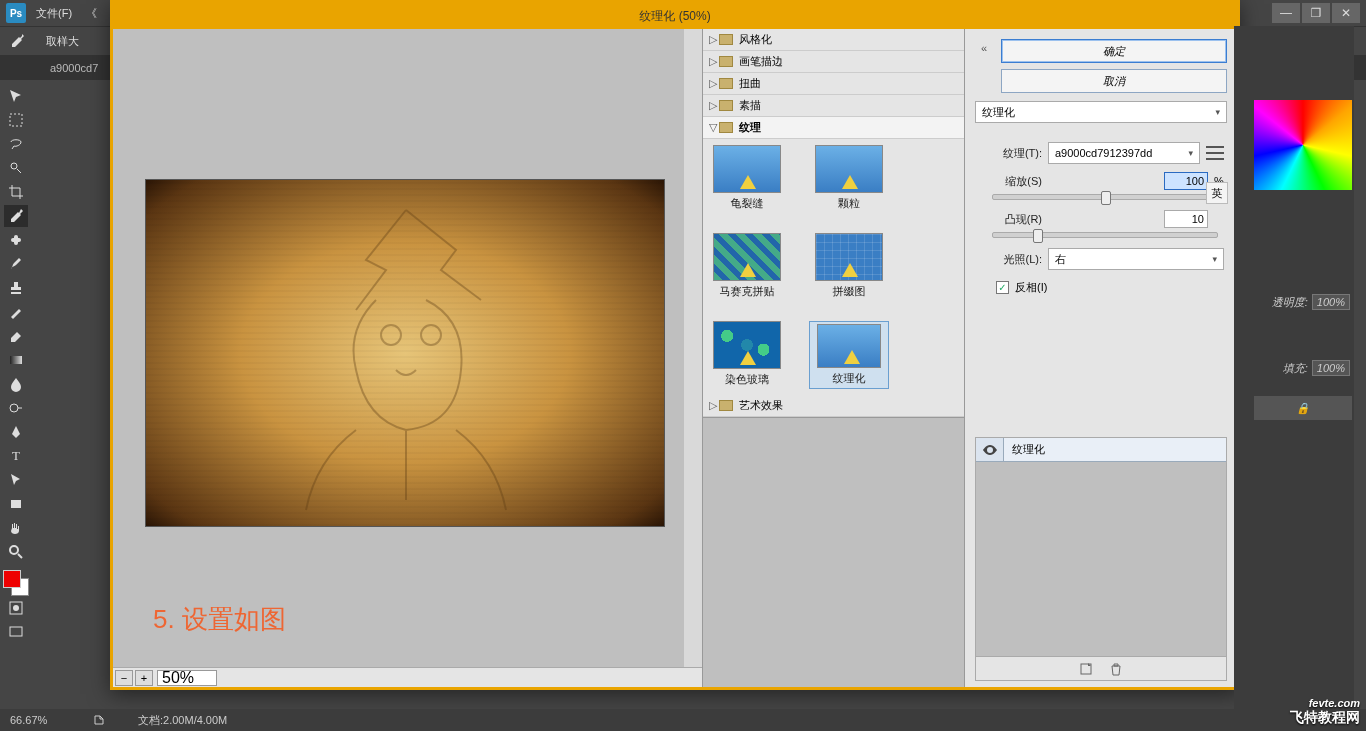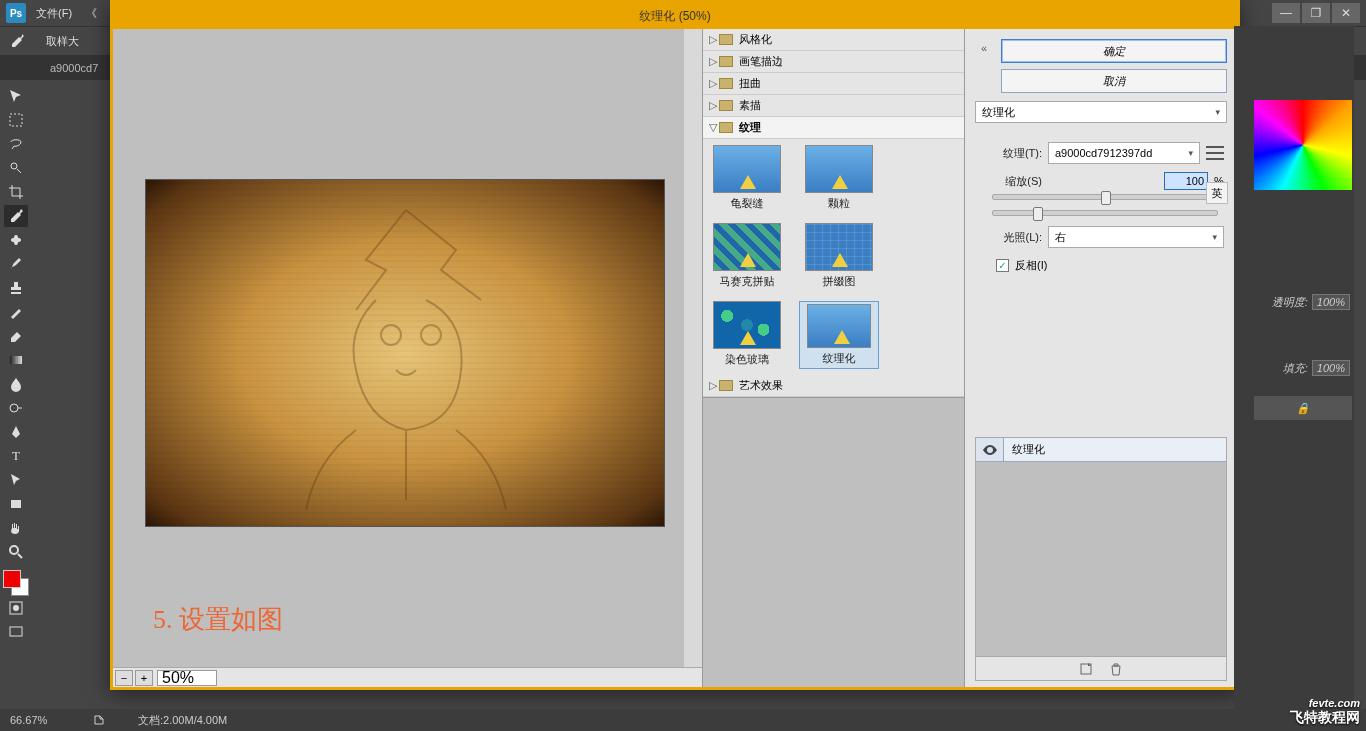--- a/index.html
+++ b/index.html
@@ -39,29 +39,29 @@
 
 
 .preview-pane { flex: 0 0 590px; background: #bfbfbf; position: relative; border-right: 1px solid #999; }
 .preview-scroll { position: absolute; right: 0; top: 0; width: 18px; height: calc(100% - 20px); background: #d9d9d9; }
 .preview-bottom { position: absolute; bottom: 0; left: 0; right: 0; height: 20px; background: #e5e5e5; display: flex; align-items: center; border-top: 1px solid #aaa; }
 .zoom-btn { width: 18px; height: 16px; background: #ddd; border: 1px solid #999; margin-left: 2px; display: flex; align-items: center; justify-content: center; cursor: pointer; }
 .zoom-box { width: 60px; height: 16px; background: #fff; border: 1px solid #999; margin-left: 4px; font-size: 16px; padding-left: 4px; display: flex; align-items: center; }
 
 .preview-image { position: absolute; left: 32px; top: 150px; width: 520px; height: 348px; background: radial-gradient(ellipse at center, #e6c478 0%, #c99340 45%, #5a3512 90%, #2a1505 100%); border: 1px solid #555; overflow: hidden; }
 .preview-image::before { content: ""; position: absolute; inset: 0; background: repeating-linear-gradient(0deg, rgba(0,0,0,0.03) 0px, rgba(0,0,0,0.03) 2px, transparent 2px, transparent 6px); }
-.anno { position: absolute; left: 40px; bottom: 50px; color: #e63; font-size: 26px; font-family: Liberation Serif, serif; }
+.anno { position: absolute; left: 40px; bottom: 50px; color: #e63; font-size: 26px; font-family: Liberation Sans, sans-serif; }
 
 
 .category-pane { flex: 0 0 262px; background: #e5e5e5; border-right: 1px solid #999; overflow: hidden; }
 .cat-row { height: 22px; display: flex; align-items: center; padding: 0 6px; border-bottom: 1px solid #ccc; cursor: pointer; }
 .cat-row .tri { width: 10px; display: inline-block; color: #555; }
 .cat-row .fld { width: 14px; height: 11px; background: #c9b16e; border: 1px solid #a08840; margin-right: 6px; }
 .cat-row.expanded { background: #f3f3f3; }
-.thumbs { display: flex; flex-wrap: wrap; padding: 6px 4px; gap: 12px; background: #e5e5e5; }
+.thumbs { display: flex; flex-wrap: wrap; padding: 6px 4px; gap: 22px; background: #e5e5e5; }
 .thumb { width: 80px; display: flex; flex-direction: column; align-items: center; cursor: pointer; }
 .thumb .timg { width: 68px; height: 48px; background: linear-gradient(#6bb0e6, #3a7ec4); border: 1px solid #888; position: relative; }
 .thumb .timg::after { content:""; position:absolute; bottom:3px; left:26px; width:0; height:0; border-left:8px solid transparent; border-right:8px solid transparent; border-bottom:14px solid #f0d040; }
 .thumb.sel { background: #cfe0ef; border: 1px solid #6a9fd0; padding: 2px; }
 .thumb.sel .timg { width: 64px; height: 44px; }
 .thumb .tlabel { margin-top: 3px; font-size: 11px; color: #222; }
 .thumb.mosaic .timg { background: repeating-linear-gradient(45deg,#4a8,#4a8 6px,#26a 6px,#26a 12px); }
 .thumb.grid .timg { background: linear-gradient(#3a7ec4,#6bb0e6); background-image: linear-gradient(#fff2 1px,transparent 1px), linear-gradient(90deg,#fff2 1px,transparent 1px); background-size: 8px 8px; background-color: #3a7ec4; }
 .thumb.glass .timg { background: radial-gradient(circle at 20% 30%, #4c8 0 6px, transparent 6px), radial-gradient(circle at 50% 50%, #28a 0 6px, transparent 6px), radial-gradient(circle at 75% 60%, #4c8 0 6px, transparent 6px), #16a; }
 
@@ -388,20 +388,26 @@
           <div style="flex:1"></div>
           <input class="tb" style="border: 1px solid rgb(42, 106, 193); background: rgb(205, 227, 255);" value="100">
           <span class="pct">%</span>
         </div>
         <div class="slider-track">
             <div class="slider-thumb" style="left:48%"></div>
           </div>
         <div style="position:relative">
           <div style="position:absolute;right:-4px;top:-28px;width:22px;height:22px;border:1px solid #bbb;background:#f4f4f4;display:flex;align-items:center;justify-content:center">英</div>
         </div>
+        <div class="row">
+          <label>凸现(R)</label>
+          <div style="flex:1"></div>
+          <input class="tb" style="border: 1px solid rgb(170, 170, 170);" value="10">
+          <span class="pct"></span>
+        </div>
         <div class="slider-track">
             <div class="slider-thumb" style="left:18%"></div>
           </div>
         <div class="row">
           <label>光照(L):</label>
           <div class="dd">
               <span>右</span>
               <span class="arrow">▾</span>
             </div>
         </div>

